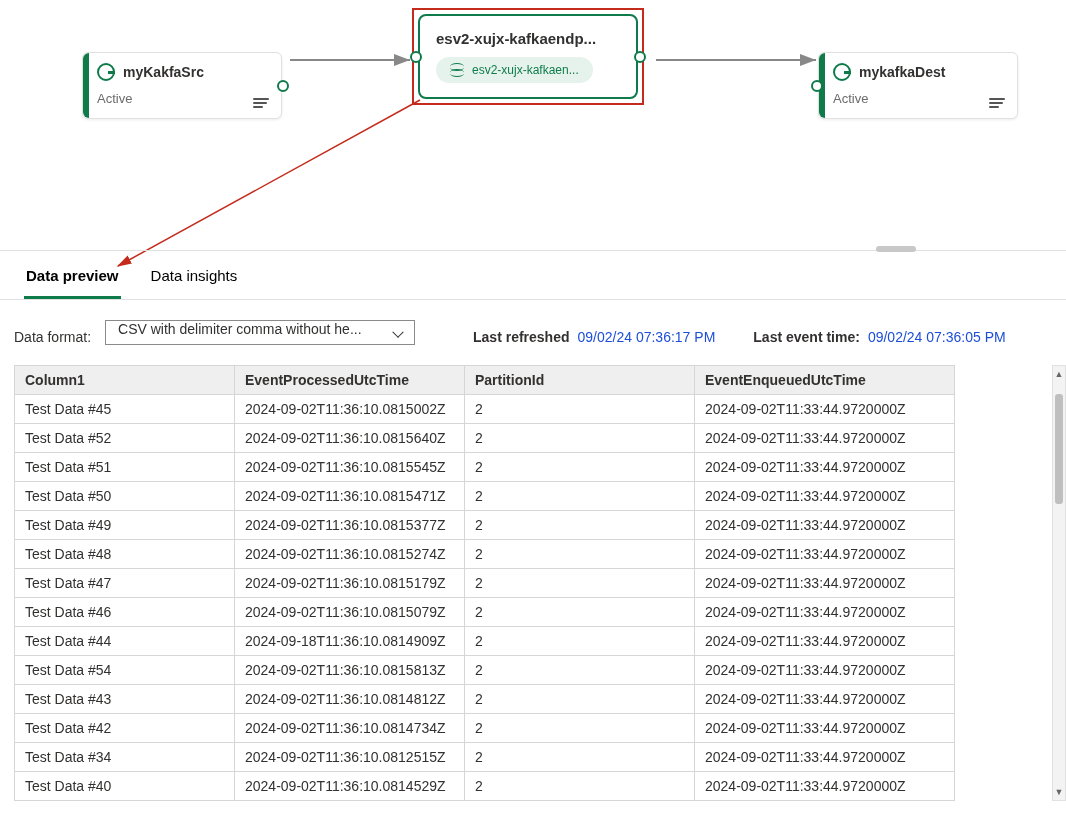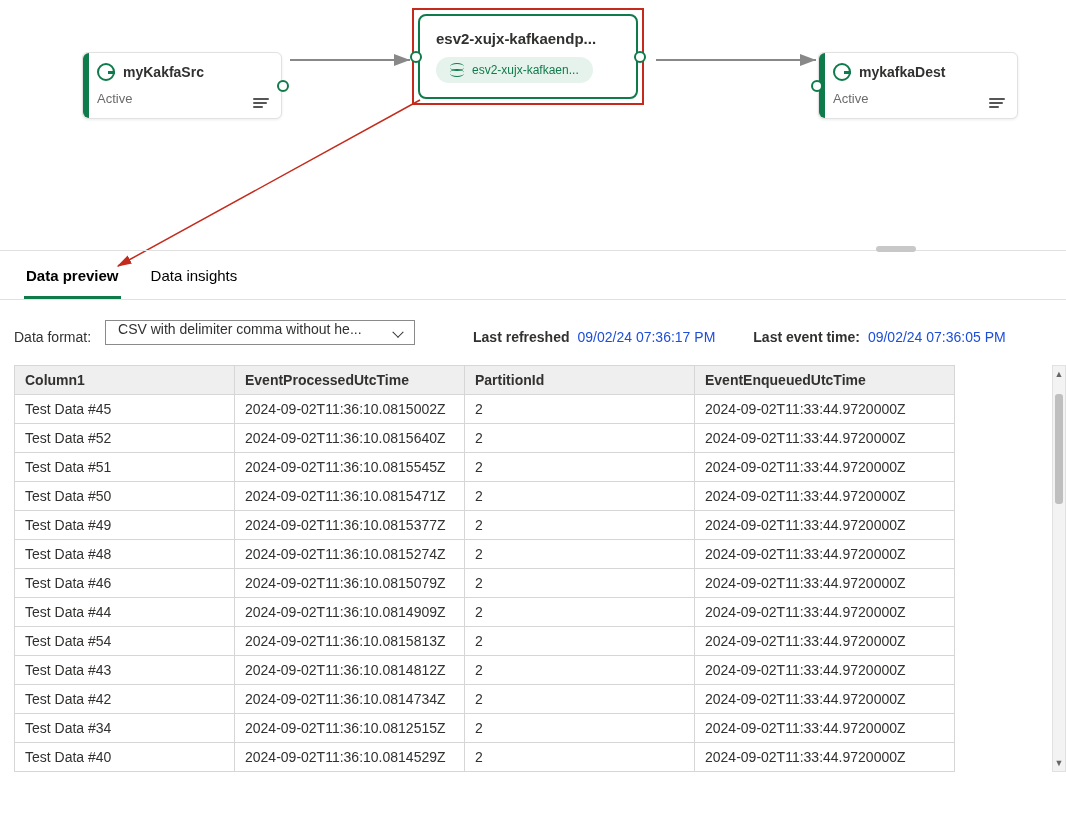--- a/index.html
+++ b/index.html
@@ -262,28 +262,34 @@
           <td>2</td>
           <td>2024-09-02T11:33:44.9720000Z</td>
         </tr>
         <tr>
           <td>Test Data #48</td>
           <td>2024-09-02T11:36:10.0815274Z</td>
           <td>2</td>
           <td>2024-09-02T11:33:44.9720000Z</td>
         </tr>
         <tr>
+          <td>Test Data #47</td>
+          <td>2024-09-02T11:36:10.0815179Z</td>
+          <td>2</td>
+          <td>2024-09-02T11:33:44.9720000Z</td>
+        </tr>
+        <tr>
           <td>Test Data #46</td>
           <td>2024-09-02T11:36:10.0815079Z</td>
           <td>2</td>
           <td>2024-09-02T11:33:44.9720000Z</td>
         </tr>
         <tr>
           <td>Test Data #44</td>
-          <td>2024-09-02T11:36:10.0814909Z</td>
+          <td>2024-09-18T11:36:10.0814909Z</td>
           <td>2</td>
           <td>2024-09-02T11:33:44.9720000Z</td>
         </tr>
         <tr>
           <td>Test Data #54</td>
           <td>2024-09-02T11:36:10.0815813Z</td>
           <td>2</td>
           <td>2024-09-02T11:33:44.9720000Z</td>
         </tr>
         <tr>

